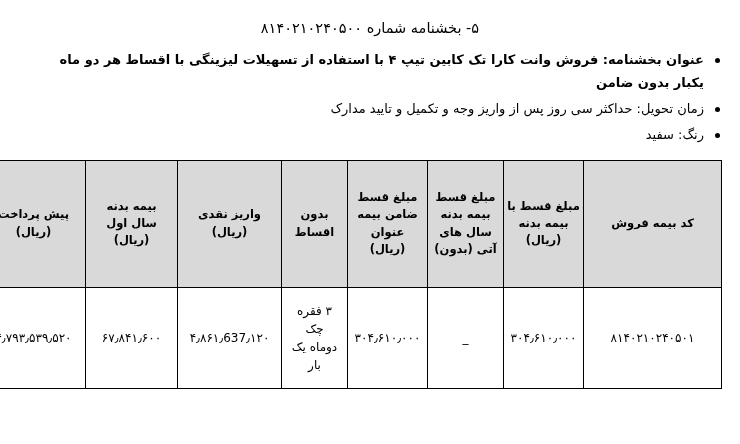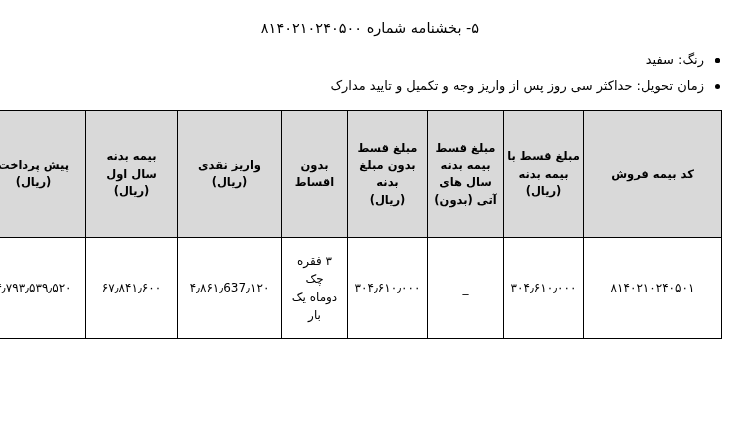--- a/index.html
+++ b/index.html
@@ -106,26 +106,28 @@
 </style>
 </head>
 <body>
 
 <div class="page">
 
   <div class="circular-top">۵- بخشنامه شماره ۸۱۴۰۲۱۰۲۴۰۵۰۰</div>
 
   <ul class="bullets">
     <li class="li-bold">
+      <span>عنوان بخشنامه: فروش وانت کارا تک کابین تیپ ۴ با استفاده از تسهیلات لیزینگی با اقساط هر دو ماه</span>
+      <span class="line2">یکبار بدون ضامن</span>
+    </li>
+    <li class="li-normal">
+      <span>زمان تحویل: حداکثر سی روز پس از واریز وجه و تکمیل و تایید مدارک</span>
     </li>
     <li class="li-normal">
       <span>رنگ: سفید</span>
-    </li>
-    <li class="li-normal">
-      <span>زمان تحویل: حداکثر سی روز پس از واریز وجه و تکمیل و تایید مدارک</span>
     </li>
   </ul>
 
   <table class="data">
     <colgroup>
       <col class="col-code">
       <col class="col-mablagh-ba">
       <col class="col-mablagh-ati">
       <col class="col-mablagh-bedoon">
       <col class="col-tedad">
@@ -145,22 +147,22 @@
           <span class="small-line">(ریال)</span>
         </th>
         <th>
           <span class="small-line">مبلغ قسط</span>
           <span class="small-line">بیمه بدنه</span>
           <span class="small-line">سال های</span>
           <span class="small-line">آتی (بدون)</span>
         </th>
         <th>
           <span class="small-line">مبلغ قسط</span>
-          <span class="small-line">بدون مبلغ</span>
-          <span class="small-line">بدنه</span>
+          <span class="small-line">ضامن بیمه</span>
+          <span class="small-line">عنوان</span>
           <span class="small-line">(ریال)</span>
         </th>
         <th>
           <span class="small-line">بدون</span>
           <span class="small-line">اقساط</span>
         </th>
         <th>
           <span class="small-line">واریز نقدی</span>
           <span class="small-line">(ریال)</span>
         </th>

